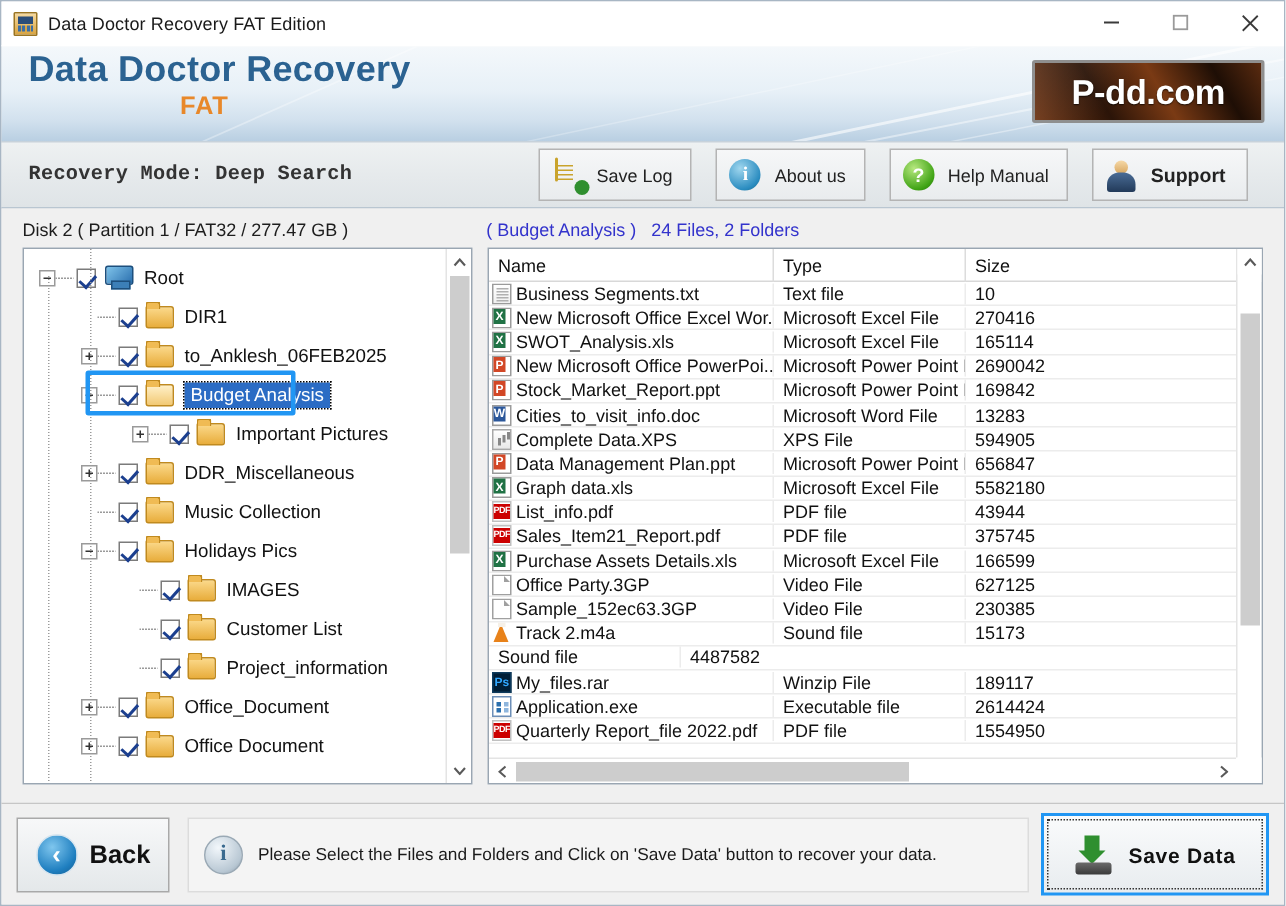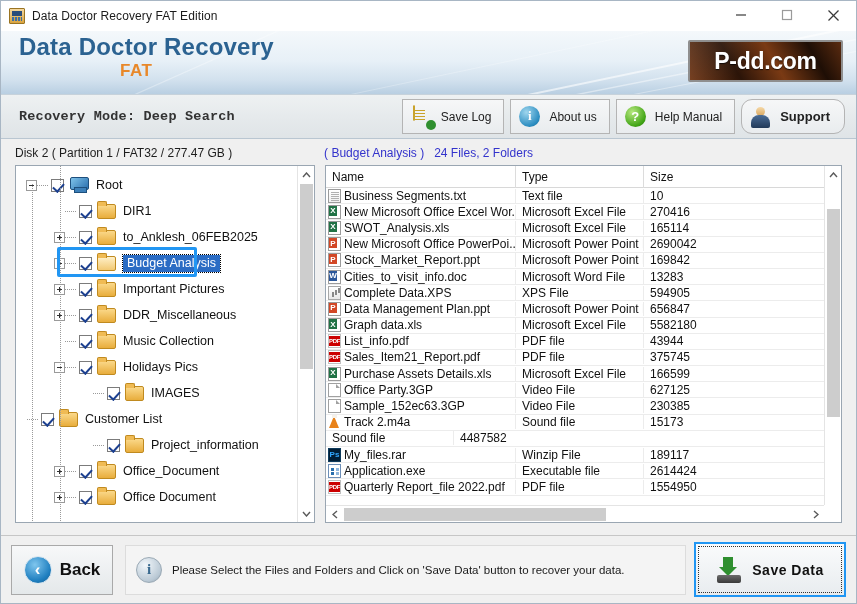--- a/index.html
+++ b/index.html
@@ -110,33 +110,33 @@
   }
   .recovery-mode {
     margin-left: 18px;
     font-family: "Liberation Mono", monospace;
     font-size: 13.5px;
     color: #333333;
     font-weight: bold;
     letter-spacing: .2px;
   }
   .tool-btns {
-    margin-left: auto; margin-right: 11px;
-    display: flex; gap: 6px; align-items: flex-end;
+    margin-left: auto; margin-right: 24px;
+    display: flex; gap: 16px; align-items: flex-end;
   }
   .tool-btn {
     height: 35px;
     background: linear-gradient(to bottom,#f6f7f8,#e9ecee);
     border: 1px solid #b4b4b4;
     display: flex; align-items: center;
     padding: 0 12px 0 8px;
     gap: 8px;
     font-size: 12px; color: #222;
   }
-  .tool-btn.support { font-weight: bold; font-size: 13px; padding-right: 14px; border-radius: 11px;}
+  .tool-btn.support { font-weight: bold; font-size: 13px; padding-right: 14px;}
   .ic { width: 22px; height: 22px; flex: 0 0 22px; position: relative; }
 
   
   .ic-savelog {
     background: linear-gradient(#fdf6d8,#f3e39a);
     border: 1px solid #c9a32c;
     border-radius: 1px;
     width: 18px; height: 21px; margin-left: 2px;
   }
   .ic-savelog::before {
@@ -541,32 +541,32 @@
               <span class="fold"></span>
               <span class="tlabel">to_Anklesh_06FEB2025</span>
             </div>
             <div class="trow selected" style="padding-left: 38px;">
               <span class="tg plus"></span>
               <span class="dots"></span>
               <span class="cb"></span>
               <span class="fold open"></span>
               <span class="tlabel">Budget Analysis</span>
             </div>
+            <div class="trow" style="padding-left: 38px; justify-content: center;">
+              <span class="tg plus"></span>
+              <span class="dots"></span>
+              <span class="cb"></span>
+              <span class="fold"></span>
+              <span class="tlabel">Important Pictures</span>
+            </div>
             <div class="trow" style="padding-left: 38px;">
               <span class="tg plus"></span>
               <span class="dots"></span>
               <span class="cb"></span>
               <span class="fold"></span>
-              <span class="tlabel">Important Pictures</span>
-            </div>
-            <div class="trow" style="padding-left: 38px;">
-              <span class="tg plus"></span>
-              <span class="dots"></span>
-              <span class="cb"></span>
-              <span class="fold"></span>
               <span class="tlabel">DDR_Miscellaneous</span>
             </div>
             <div class="trow" style="padding-left: 38px;">
               <span class="tg none"></span>
               <span class="dots"></span>
               <span class="cb"></span>
               <span class="fold"></span>
               <span class="tlabel">Music Collection</span>
             </div>
             <div class="trow" style="padding-left: 38px; text-align: center;">
@@ -576,21 +576,21 @@
               <span class="fold"></span>
               <span class="tlabel">Holidays Pics</span>
             </div>
             <div class="trow" style="padding-left: 66px;">
               <span class="tg none"></span>
               <span class="dots"></span>
               <span class="cb"></span>
               <span class="fold"></span>
               <span class="tlabel">IMAGES</span>
             </div>
-            <div class="trow" style="">
+            <div class="trow" style="padding-left: 66px;">
               <span class="tg none"></span>
               <span class="dots"></span>
               <span class="cb"></span>
               <span class="fold"></span>
               <span class="tlabel">Customer List</span>
             </div>
             <div class="trow" style="padding-left: 66px;">
               <span class="tg none"></span>
               <span class="dots"></span>
               <span class="cb"></span>

